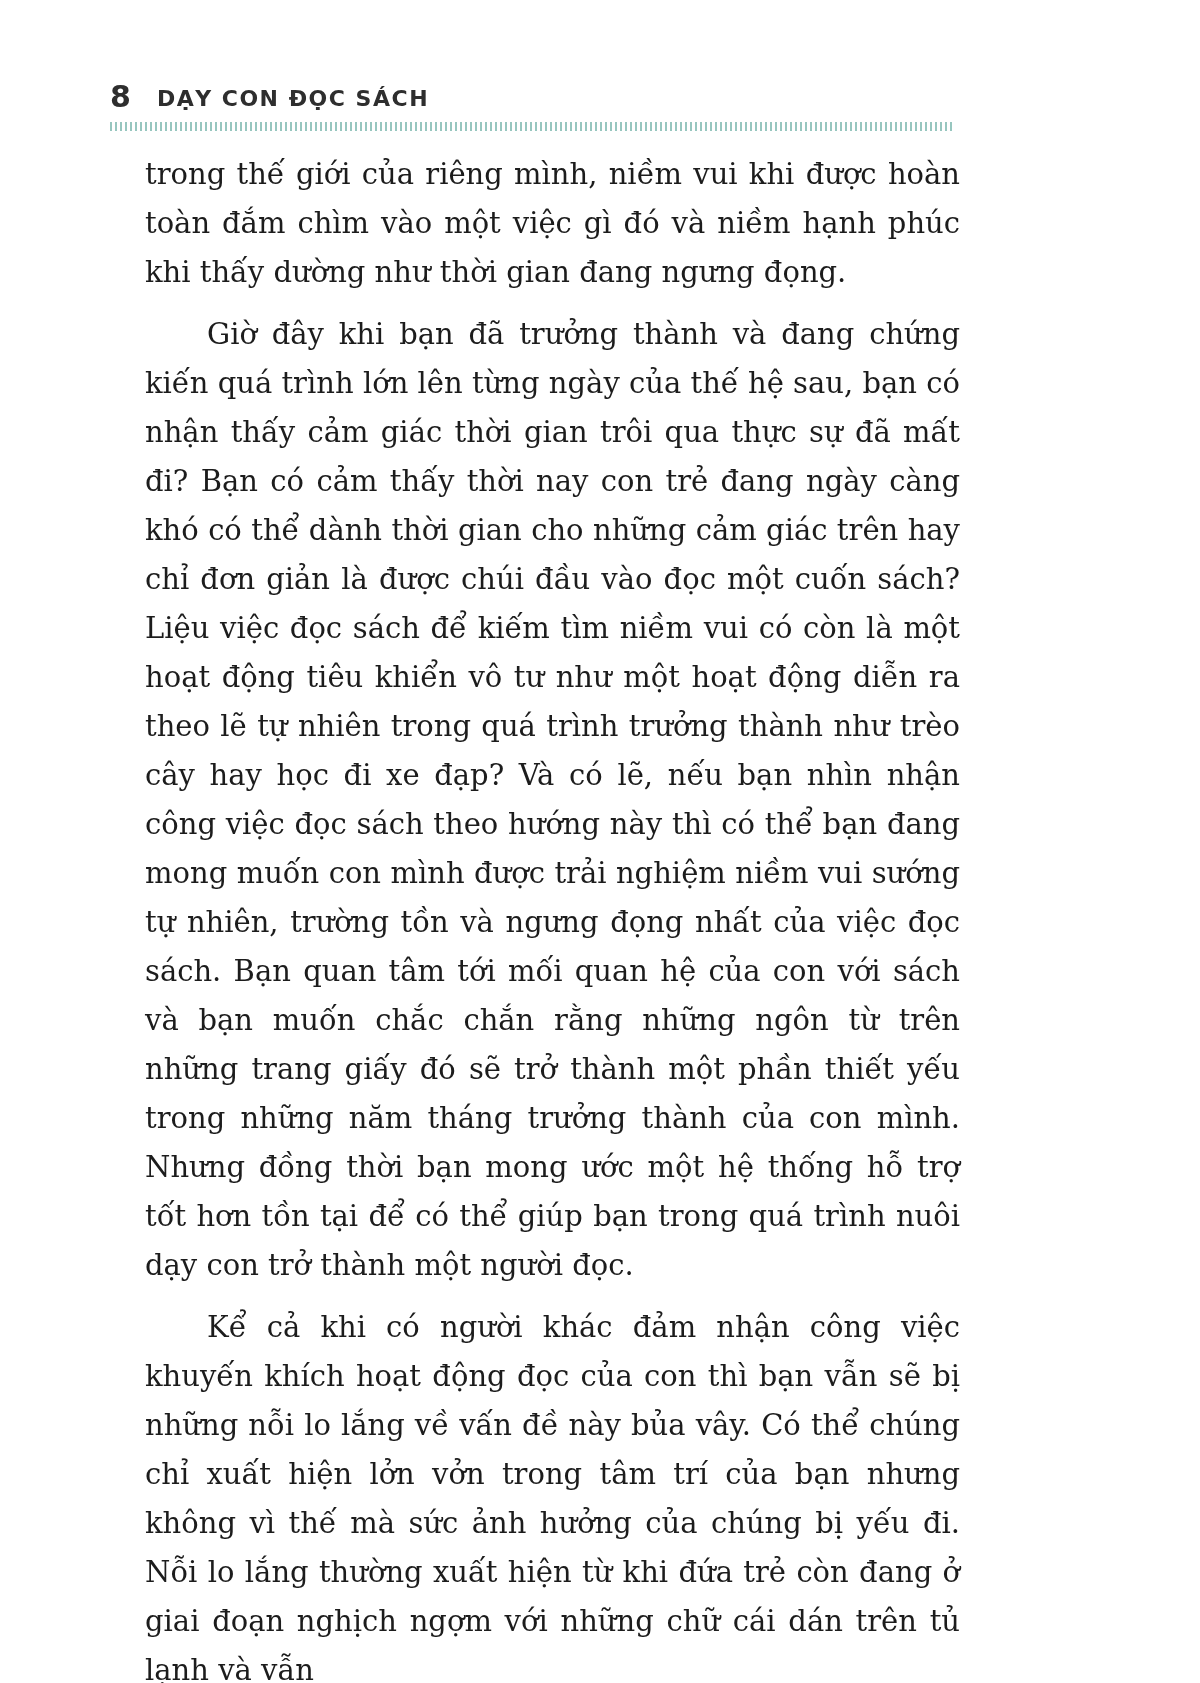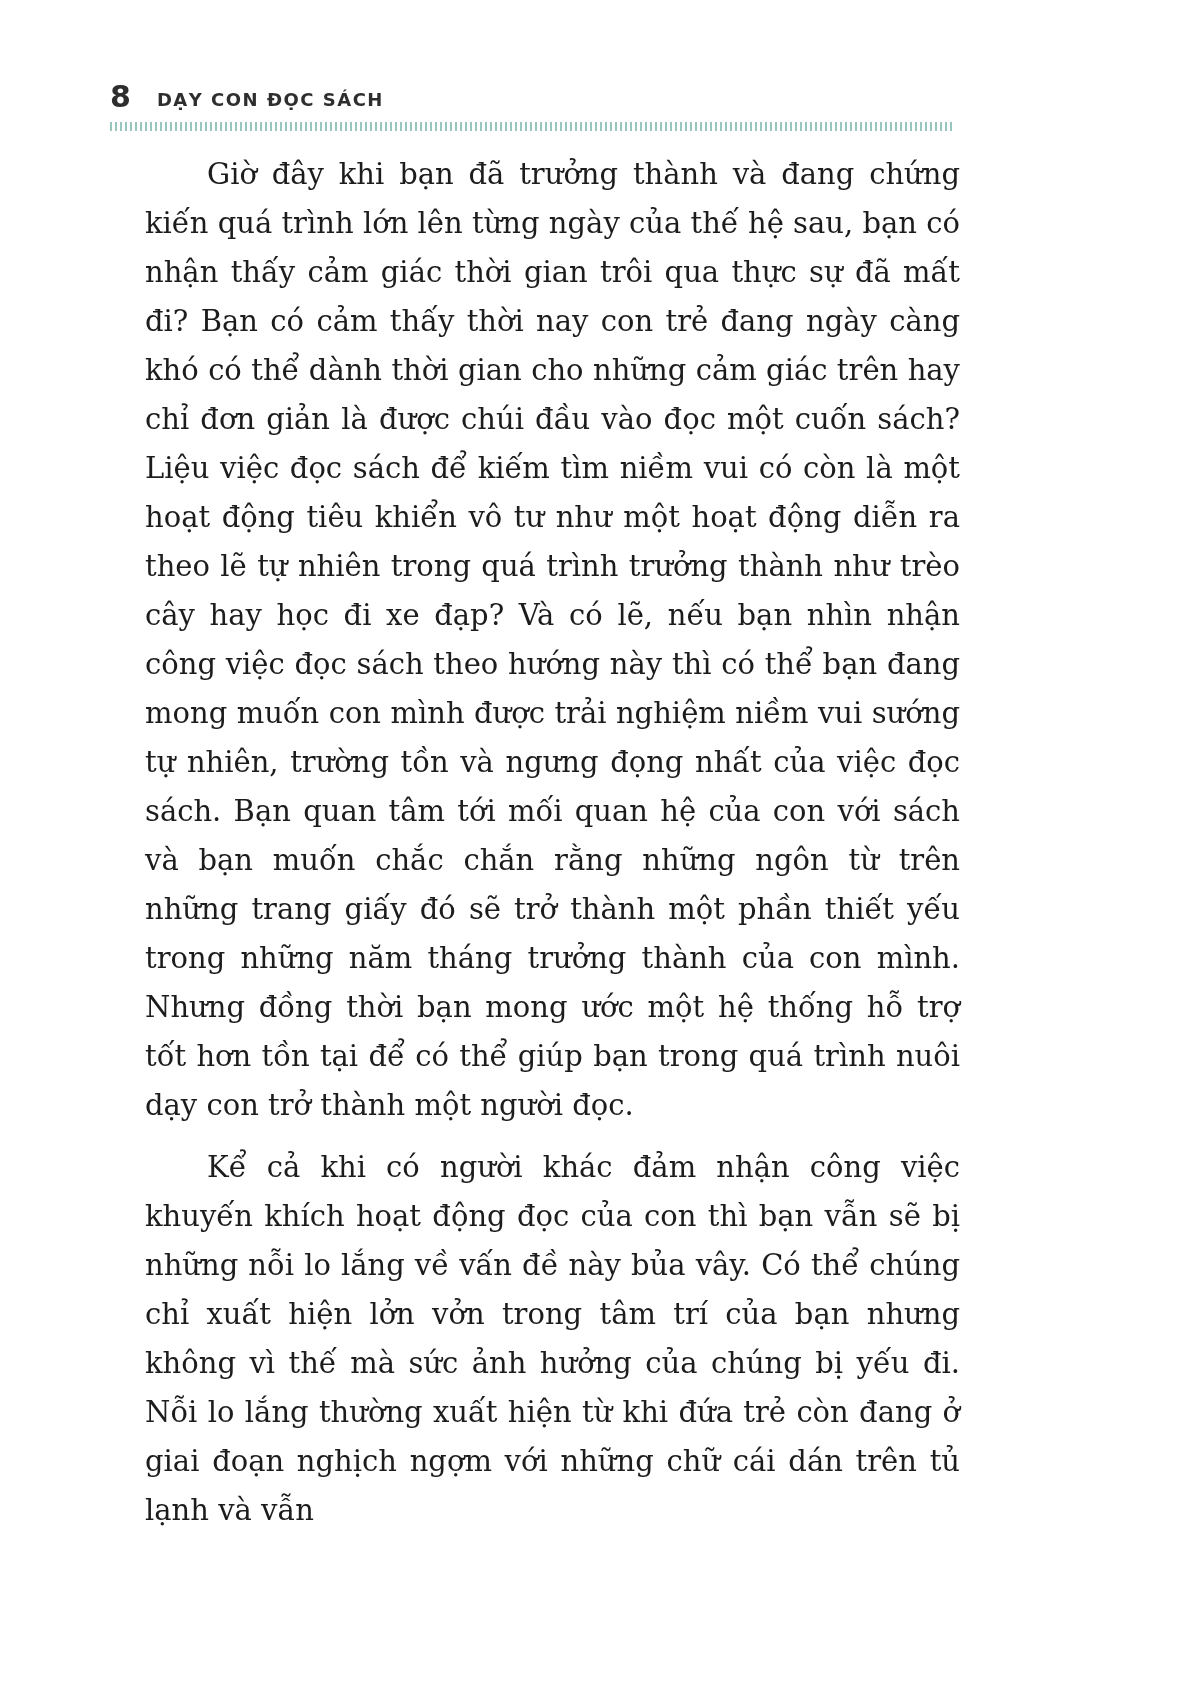--- a/index.html
+++ b/index.html
@@ -34,21 +34,21 @@
     gap: 26px;
     font-family: "DejaVu Sans", "Liberation Sans", sans-serif;
   }
   .page-number {
     font-size: 30px;
     font-weight: bold;
     color: #2e2e2e;
     line-height: 1;
   }
   .header-title {
-    font-size: 18px;
+    font-size: 22px;
     font-weight: bold;
     letter-spacing: 1.5px;
     color: #2e2e2e;
     line-height: 1;
     position: relative;
     top: -1px;
   }
   .header-rule {
     margin-top: 10px;
     height: 9px;
@@ -86,17 +86,18 @@
 
   <div class="page-header">
     <div class="header-row">
       <span class="page-number">8</span>
       <span class="header-title">DẠY CON ĐỌC SÁCH</span>
     </div>
     <div class="header-rule"></div>
   </div>
 
   <div class="content">
+    <p class="no-indent">trong thế giới của riêng mình, niềm vui khi được hoàn toàn đắm chìm vào một việc gì đó và niềm hạnh phúc khi thấy dường như thời gian đang ngưng đọng.</p>
     <p>Giờ đây khi bạn đã trưởng thành và đang chứng kiến quá trình lớn lên từng ngày của thế hệ sau, bạn có nhận thấy cảm giác thời gian trôi qua thực sự đã mất đi? Bạn có cảm thấy thời nay con trẻ đang ngày càng khó có thể dành thời gian cho những cảm giác trên hay chỉ đơn giản là được chúi đầu vào đọc một cuốn sách? Liệu việc đọc sách để kiếm tìm niềm vui có còn là một hoạt động tiêu khiển vô tư như một hoạt động diễn ra theo lẽ tự nhiên trong quá trình trưởng thành như trèo cây hay học đi xe đạp? Và có lẽ, nếu bạn nhìn nhận công việc đọc sách theo hướng này thì có thể bạn đang mong muốn con mình được trải nghiệm niềm vui sướng tự nhiên, trường tồn và ngưng đọng nhất của việc đọc sách. Bạn quan tâm tới mối quan hệ của con với sách và bạn muốn chắc chắn rằng những ngôn từ trên những trang giấy đó sẽ trở thành một phần thiết yếu trong những năm tháng trưởng thành của con mình. Nhưng đồng thời bạn mong ước một hệ thống hỗ trợ tốt hơn tồn tại để có thể giúp bạn trong quá trình nuôi dạy con trở thành một người đọc.</p>
     <p>Kể cả khi có người khác đảm nhận công việc khuyến khích hoạt động đọc của con thì bạn vẫn sẽ bị những nỗi lo lắng về vấn đề này bủa vây. Có thể chúng chỉ xuất hiện lởn vởn trong tâm trí của bạn nhưng không vì thế mà sức ảnh hưởng của chúng bị yếu đi. Nỗi lo lắng thường xuất hiện từ khi đứa trẻ còn đang ở giai đoạn nghịch ngợm với những chữ cái dán trên tủ lạnh và vẫn</p>
   </div>
 
 </div>
 
 </body></html>

